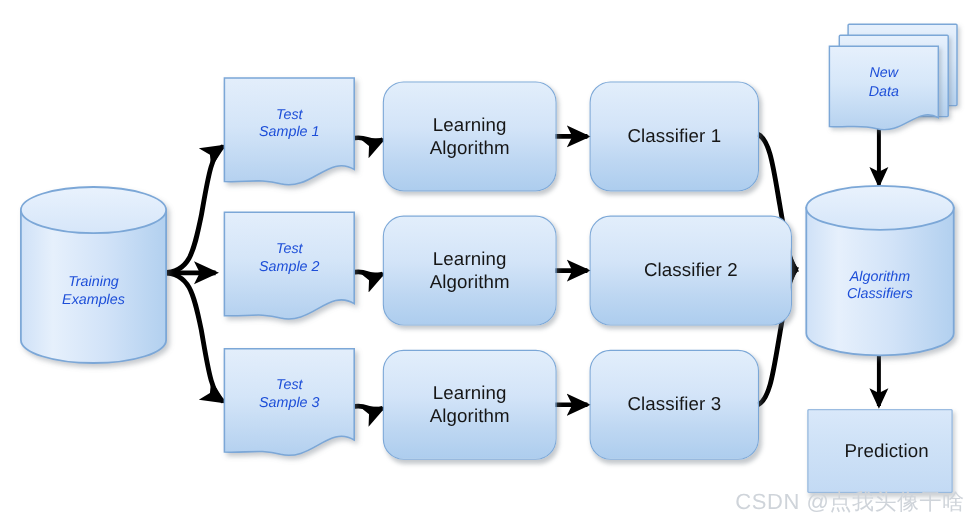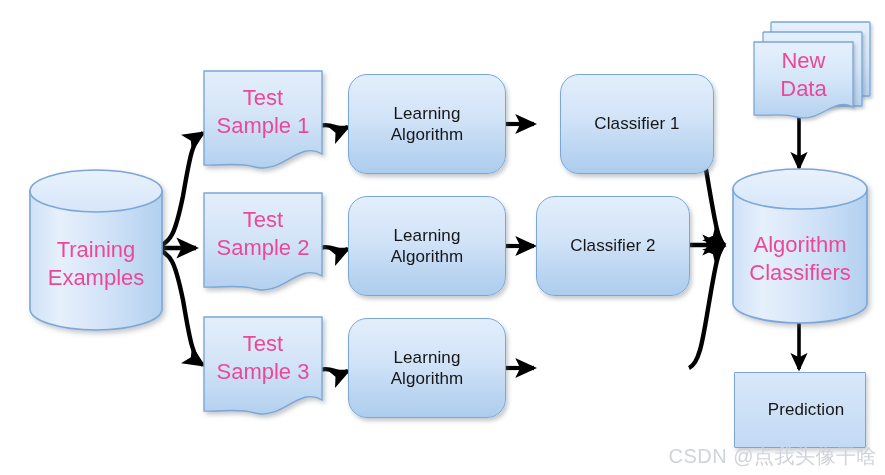--- a/index.html
+++ b/index.html
@@ -54,25 +54,26 @@
   .shape-host { position: absolute; }
   .shape-host svg { position: absolute; left: 0; top: 0; overflow: visible; }
   .shape-label {
     position: absolute;
     left: 0; top: 0;
     width: 100%;
     display: flex;
     align-items: center;
     justify-content: center;
     text-align: center;
-    color: #ec4899;
-    font-size: 22px;
+    color: #1d4ed8;
+    font-size: 13px;
     line-height: 1.26;
     white-space: pre-line;
     pointer-events: none;
+    font-style: italic;
   }
   .watermark {
     position: absolute;
     right: 8px;
     bottom: 5px;
     font-size: 20px;
     color: #cfd4da;
     letter-spacing: .5px;
     white-space: nowrap;
   }
@@ -131,21 +132,21 @@
 
     <g>
       <path d="M799,117 L799,168" fill="none" stroke="#000" stroke-width="3.6" marker-end="url(#ah)"></path>
     </g>
 
     <g>
       <path d="M799,322 L799,369" fill="none" stroke="#000" stroke-width="3.6" marker-end="url(#ah)"></path>
     </g>
   </svg>
 
-  <div class="shape-host" style="left:27px; top:168px; width:138px; height:164px;">
+  <div class="shape-host" style="left:16px; top:168px; width:138px; height:164px;">
     <svg width="138" height="164" viewBox="0 0 138 164">
       <defs>
         <linearGradient id="cylA" x1="0" y1="0" x2="1" y2="0">
           <stop offset="0%" stop-color="#cfe1f7"></stop>
           <stop offset="22%" stop-color="#e6f0fc"></stop>
           <stop offset="58%" stop-color="#d2e3f8"></stop>
           <stop offset="100%" stop-color="#b2d0ef"></stop>
         </linearGradient>
         <linearGradient id="capA" x1="0" y1="0" x2="0" y2="1">
           <stop offset="0%" stop-color="#e9f2fd"></stop>
@@ -180,54 +181,57 @@
     </svg>
     <div class="shape-label" style="height:84px;">Test
 Sample 1</div>
   </div>
 
   <div class="node rounded" style="left:348px; top:74px; width:158px; height:100px;">
     <span>Learning
 Algorithm</span>
   </div>
 
-  <div class="node rounded" style="left:536px; top:74px; width:154px; height:100px;margin-left:24px;">
+  <div class="node rounded" style="left:536px; top:74px; width:154px; height:100px;">
     <span>Classifier 1</span>
   </div>
 
   <div class="shape-host" style="left:203px; top:192px; width:120px; height:100px;">
     <svg width="120" height="100" viewBox="0 0 120 100">
       <path d="M1,1 L119,1 L119,84 C96,70 80,104 52,97 C34,92 20,96 1,95 Z" fill="url(#docG)" stroke="#7ba7d7" stroke-width="1.4" filter="url(#sh2)"></path>
     </svg>
     <div class="shape-label" style="height:84px;">Test
 Sample 2</div>
   </div>
 
   <div class="node rounded" style="left:348px; top:196px; width:158px; height:100px;">
     <span>Learning
 Algorithm</span>
   </div>
 
-  <div class="node rounded" style="left:536px; top:196px; width:154px; height:100px;">
+  <div class="node rounded" style="left:536px; top:196px; width:184px; height:100px;">
     <span>Classifier 2</span>
   </div>
 
   <div class="shape-host" style="left:203px; top:316px; width:120px; height:100px;">
     <svg width="120" height="100" viewBox="0 0 120 100">
       <path d="M1,1 L119,1 L119,84 C96,70 80,104 52,97 C34,92 20,96 1,95 Z" fill="url(#docG)" stroke="#7ba7d7" stroke-width="1.4" filter="url(#sh2)"></path>
     </svg>
     <div class="shape-label" style="height:84px;">Test
 Sample 3</div>
   </div>
 
   <div class="node rounded" style="left:348px; top:318px; width:158px; height:100px;">
     <span>Learning
 Algorithm</span>
   </div>
 
+  <div class="node rounded" style="left:536px; top:318px; width:154px; height:100px;">
+    <span>Classifier 3</span>
+  </div>
 
   <div class="shape-host" style="left:748px; top:20px; width:128px; height:104px;">
     <svg width="128" height="104" viewBox="0 0 128 104">
       <defs>
         <linearGradient id="docG2" x1="0" y1="0" x2="0" y2="1">
           <stop offset="0%" stop-color="#e6f0fc"></stop>
           <stop offset="45%" stop-color="#d6e7f9"></stop>
           <stop offset="100%" stop-color="#b5d1ef"></stop>
         </linearGradient>
         <filter id="sh3" x="-30%" y="-30%" width="180%" height="180%">

